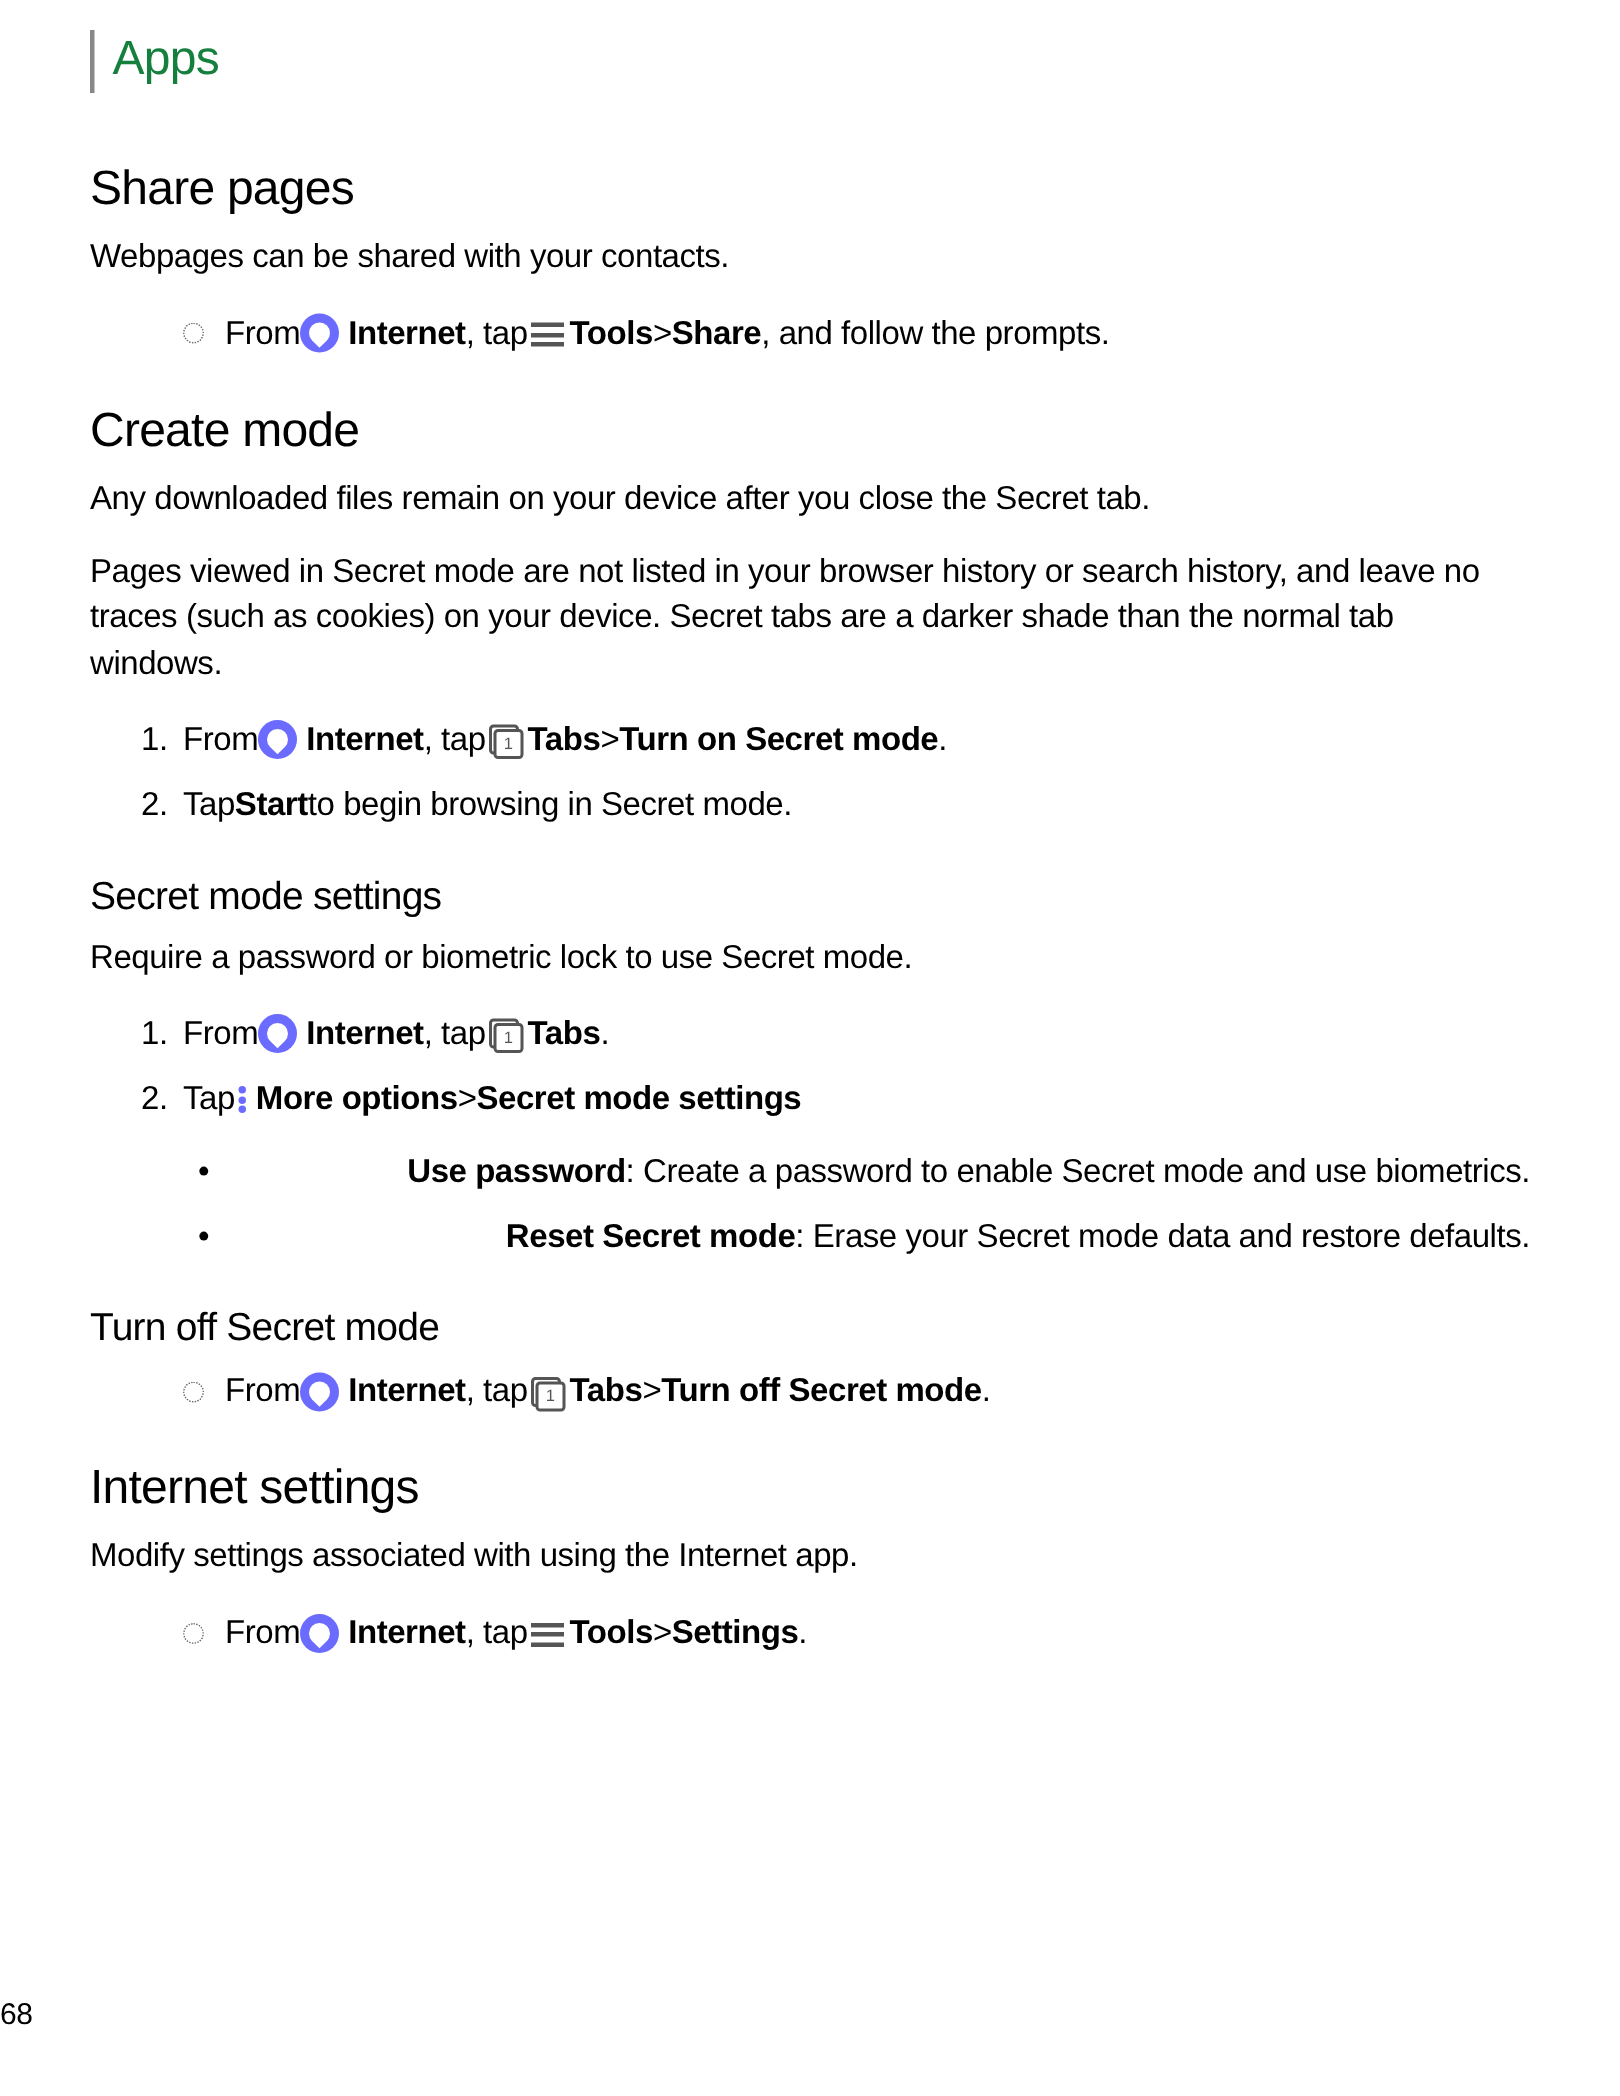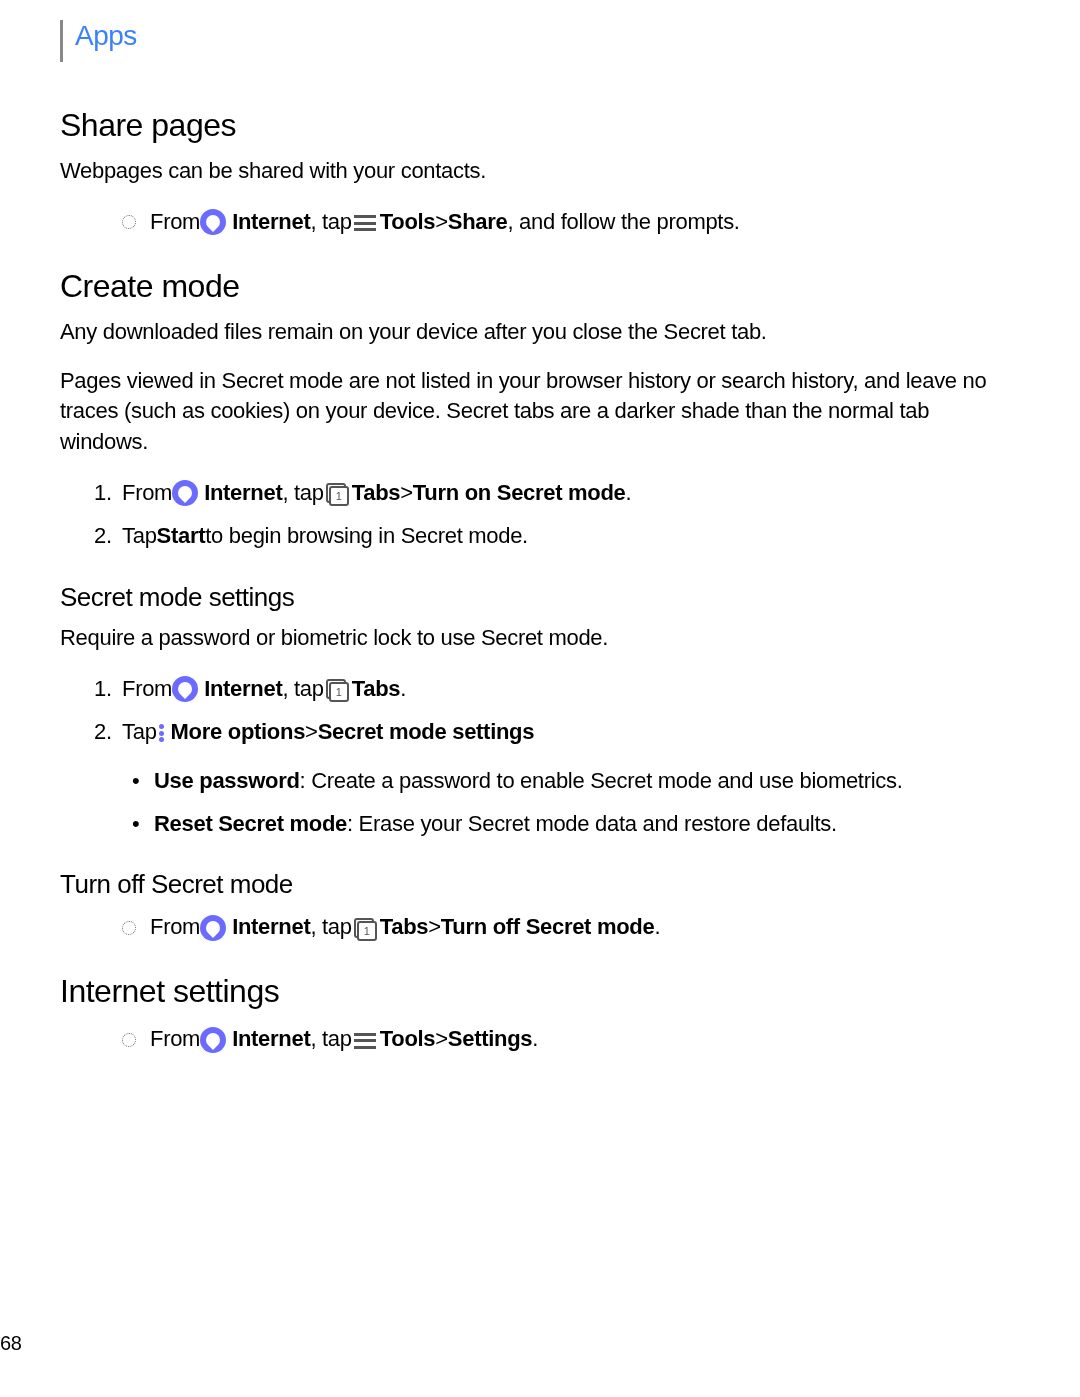--- a/index.html
+++ b/index.html
@@ -20,22 +20,22 @@
   }
   .breadcrumb-wrap {
     border-left: 3px solid #888;
     padding-left: 12px;
     margin-bottom: 45px;
     height: 42px;
     display: flex;
     align-items: flex-start;
   }
   .breadcrumb {
-    font-size: 28px;
-    color: #3b82f6;
+    font-size: 32px;
+    color: #15803d;
     font-weight: 400;
     letter-spacing: -0.5px;
   }
   .h2 {
     font-size: 32px;
     font-weight: 400;
     letter-spacing: -0.5px;
     margin-bottom: 12px;
   }
   .h3 {
@@ -166,20 +166,21 @@
     margin-left: 72px;
     margin-bottom: 18px;
   }
   .sub-bullet{
     font-size:22px;
     line-height:1.4;
     letter-spacing:-0.3px;
     margin-bottom:12px;
     position:relative;
     padding-left:22px;
+    text-align:right;
   }
   .sub-bullet::before{
     content:"•";
     position:absolute;
     left:0;
     top:0;
     font-size:22px;
   }
   .section { margin-bottom: 30px; }
   .page-number{
@@ -299,20 +300,21 @@
         <span class="bold">Tabs</span>
         <span> &gt; </span>
         <span class="bold">Turn off Secret mode</span>
         <span>.</span>
       </div>
     </div>
   </div>
 
   <div class="section">
     <div class="h2">Internet settings</div>
+    <div class="para">Modify settings associated with using the Internet app.</div>
     <div class="bullet">
       <div class="step-row">
         <span class="dotted-circle"></span>
         <span>From </span>
         <span class="internet-icon"></span>
           <span class="gap"></span>
         <span class="bold">Internet</span>
         <span>, tap </span>
         <span class="tools-icon">
             <span></span>

